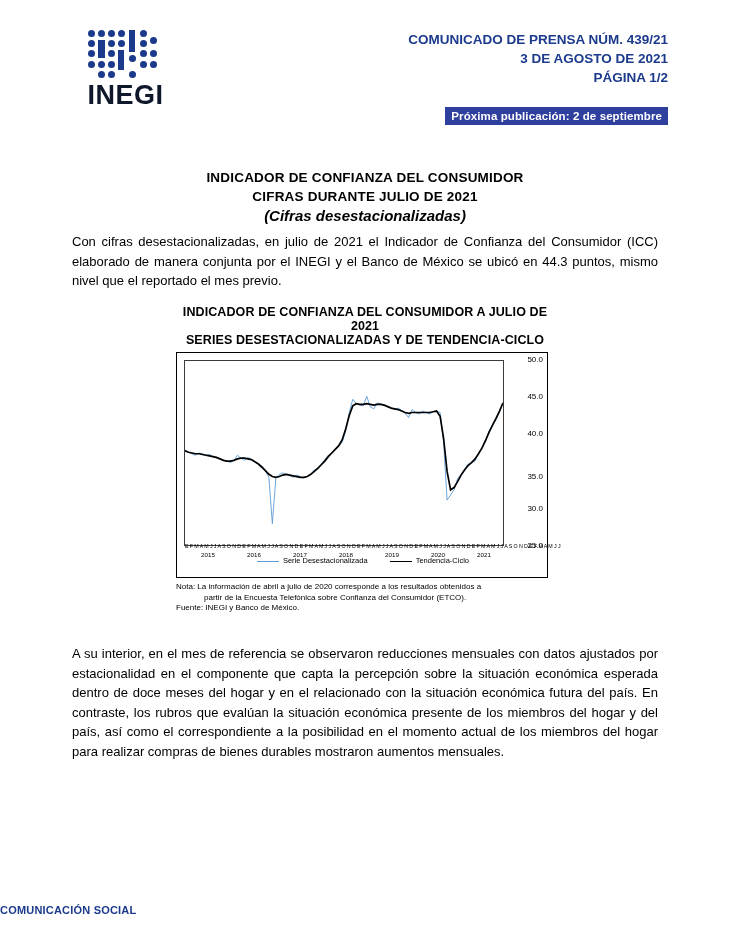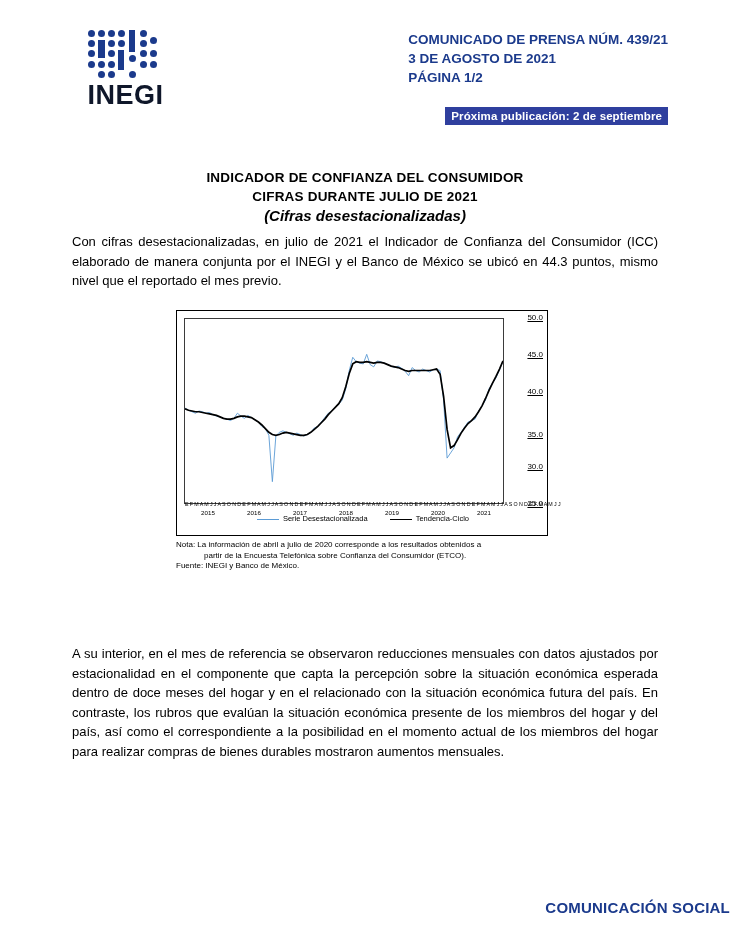--- a/index.html
+++ b/index.html
@@ -58,20 +58,21 @@
     font-size: 27px;
     letter-spacing: 0.5px;
     color: #0f172a;
     margin-top: 2px;
     line-height: 1;
   }
   .header-right {
     position: absolute;
     right: 62px;
     top: 8px;
+    text-align: right;
     color: #1b3a8c;
     font-weight: bold;
     font-size: 13.5px;
     line-height: 19px;
   }
   .next-pub {
     position: absolute;
     right: 62px;
     top: 85px;
     background: #2f3f9e;
@@ -156,21 +157,20 @@
     left: 332px;
     top: 0px;
     width: 38px;
     height: 200px;
     font-size: 8px;
   }
   .ylabels div {
     position: absolute;
     right: 4px;
     text-align: right;
-    text-decoration: underline;
   }
   .xlabels {
     position: absolute;
     left: 8px;
     top: 190px;
     width: 322px;
     font-size: 5.3px;
     letter-spacing: -0.1px;
     white-space: nowrap;
   }
@@ -220,24 +220,24 @@
     width: 372px;
   }
   .chart-notes .indent { padding-left: 28px; display: block; }
 
   
   .footer {
     position: absolute;
     bottom: 28px;
     left: 0;
     width: 730px;
-    text-align: right;
+    text-align: left;
     color: #1b3a8c;
     font-weight: bold;
-    font-size: 15px;
+    font-size: 11px;
     letter-spacing: 0.2px;
   }
 </style>
 </head>
 <body>
 
 <div class="page">
 
   <div class="header">
     <div class="logo">
@@ -288,20 +288,28 @@
 
   <div class="title-block">
     <div class="t1">INDICADOR DE CONFIANZA DEL CONSUMIDOR</div>
     <div class="t2">CIFRAS DURANTE JULIO DE 2021</div>
     <div class="t3">(Cifras desestacionalizadas)</div>
   </div>
 
   <div class="para" id="para1">Con cifras desestacionalizadas, en julio de 2021 el Indicador de Confianza del Consumidor (ICC) elaborado de manera conjunta por el INEGI y el Banco de México se ubicó en 44.3 puntos, mismo nivel que el reportado el mes previo.</div>
 
   <div class="chart-wrap">
+    <div class="chart-title">
+      <div>
+        <span class="big">INDICADOR DE CONFIANZA DEL CONSUMIDOR A JULIO DE 2021</span>
+      </div>
+      <div>
+        <span class="big">SERIES DESESTACIONALIZADAS Y DE TENDENCIA-CICLO</span>
+      </div>
+    </div>
 
     <div class="chart-box">
       <div class="plot">
         <svg id="chart-svg" width="318" height="184" viewBox="0 0 318 184" preserveAspectRatio="none">
           <polyline id="series-0" fill="none" stroke="#5b9bd5" stroke-width="0.9" points="0.00,89.06 3.49,91.26 6.99,92.74 10.48,94.21 13.98,92.00 17.47,92.74 20.97,94.21 24.46,93.47 27.96,95.68 31.45,97.15 34.95,97.89 38.44,99.36 41.93,100.10 45.43,101.57 48.92,99.36 52.42,94.21 55.91,97.15 59.41,99.36 62.90,96.42 66.40,98.62 69.89,100.83 73.38,103.04 76.88,107.46 80.37,109.66 83.87,116.29 87.36,162.66 90.86,117.02 94.35,113.34 97.85,111.87 101.34,113.34 104.84,114.82 108.33,116.29 111.82,114.08 115.32,115.55 118.81,117.02 122.31,115.55 125.80,113.34 129.30,108.93 132.79,107.46 136.29,103.04 139.78,98.62 143.27,94.21 146.77,92.00 150.26,88.32 153.76,85.38 157.25,80.96 160.75,69.92 164.24,51.52 167.74,38.27 171.23,42.69 174.73,44.16 178.22,44.90 181.71,35.33 185.21,45.63 188.70,47.84 192.20,41.95 195.69,42.69 199.19,44.16 202.68,45.63 206.18,47.10 209.67,48.58 213.16,47.10 216.66,49.31 220.15,52.26 223.65,56.67 227.14,48.58 230.64,51.52 234.13,52.99 237.63,50.05 241.12,51.52 244.62,52.99 248.11,50.78 251.60,50.05 255.10,51.52 258.59,80.96 262.09,139.10 265.58,133.95 269.08,128.80 272.57,117.76 276.07,113.34 279.56,108.19 283.05,103.04 286.55,101.57 290.04,100.10 293.54,92.00 297.03,86.85 300.53,80.96 304.02,69.92 307.52,64.03 311.01,58.88 314.51,50.78 318.00,41.95"></polyline>
           <polyline id="series-1" fill="none" stroke="#000000" stroke-width="1.7" points="0.00,89.79 3.49,91.26 6.99,92.00 10.48,92.74 13.98,92.74 17.47,93.47 20.97,94.21 24.46,94.94 27.96,95.68 31.45,96.42 34.95,97.89 38.44,99.36 41.93,100.10 45.43,100.10 48.92,99.36 52.42,97.89 55.91,97.15 59.41,97.15 62.90,97.89 66.40,98.62 69.89,100.83 73.38,103.04 76.88,105.98 80.37,109.66 83.87,113.34 87.36,115.55 90.86,116.29 94.35,115.55 97.85,114.08 101.34,113.34 104.84,114.08 108.33,114.82 111.82,115.55 115.32,116.29 118.81,116.29 122.31,115.55 125.80,113.34 129.30,110.40 132.79,107.46 136.29,103.78 139.78,100.10 143.27,95.68 146.77,92.00 150.26,88.32 153.76,84.64 157.25,78.75 160.75,67.71 164.24,54.46 167.74,44.90 171.23,42.69 174.73,43.42 178.22,43.42 181.71,42.69 185.21,43.42 188.70,44.16 192.20,43.42 195.69,43.42 199.19,44.16 202.68,45.63 206.18,47.10 209.67,47.84 213.16,48.58 216.66,50.05 220.15,51.52 223.65,52.26 227.14,51.52 230.64,51.52 234.13,51.52 237.63,51.52 241.12,51.52 244.62,51.52 248.11,50.78 251.60,50.05 255.10,55.20 258.59,77.28 262.09,110.40 265.58,128.80 269.08,126.59 272.57,120.70 276.07,114.08 279.56,108.93 283.05,104.51 286.55,101.57 290.04,97.89 293.54,92.74 297.03,86.85 300.53,79.49 304.02,71.39 307.52,64.03 311.01,57.41 314.51,50.05 318.00,41.95"></polyline>
         </svg>
       </div>
 
       <div class="ylabels">

